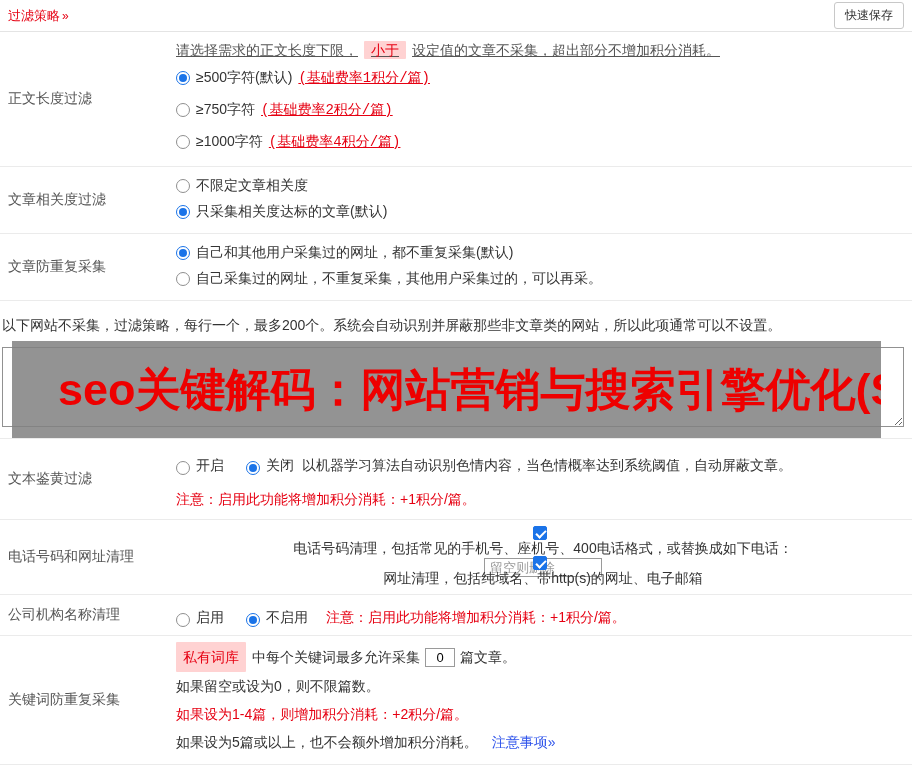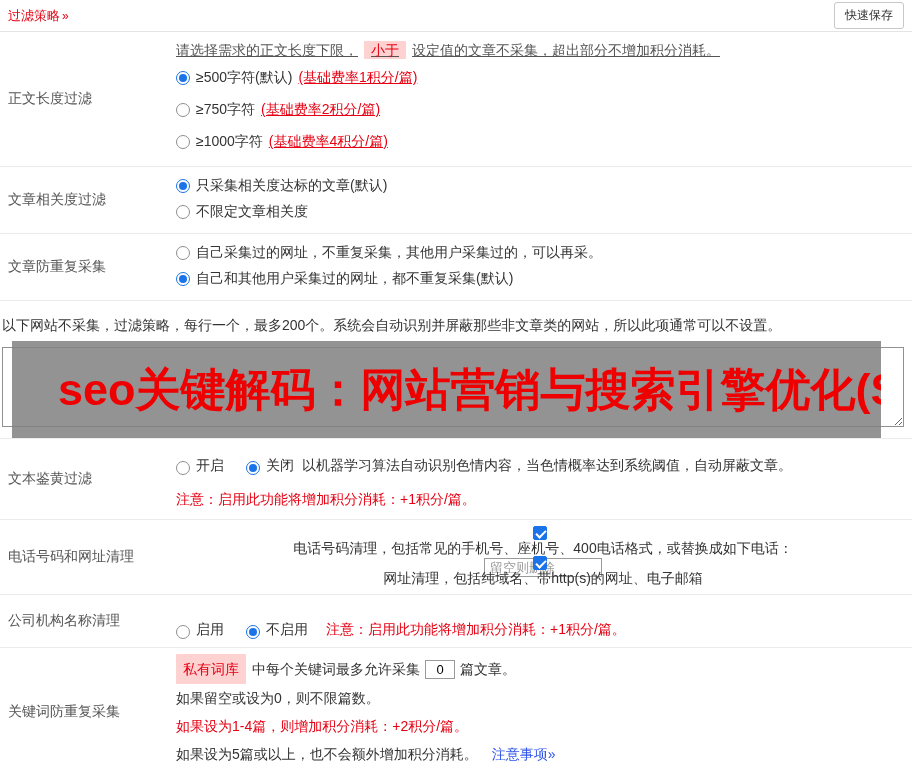--- a/index.html
+++ b/index.html
@@ -20,21 +20,21 @@
   .row { display:flex; border-bottom:1px solid #ebebeb; }
   .row-label { width:174px; flex:none; padding:0 4px 0 8px; display:flex; align-items:center;
                color:#555; }
   .row-content { flex:1; padding:6px 8px 8px 2px; }
   .r1 .row-content { padding-top:6px; }
   .intro { line-height:24px; color:#555;text-decoration:underline; }
   .chip { background:#ffd2d2; color:#e60012; padding:1px 7px; margin:0 6px; border-radius:1px; }
   .opt-line { display:flex; align-items:center; height:32px; cursor:pointer; }
   .opt-line.h26 { height:26px; }
   .opt-text { margin-left:6px; }
-  .opt-note { color:#e60012; text-decoration:underline; margin-left:6px; }
+  .opt-note { color:#e60012; text-decoration:underline; margin-left:6px;font-family:Liberation Mono, monospace; }
   .red-note { color:#e60012; }
   
   .radio { width:14px; height:14px; border-radius:50%; border:1px solid #8f8f8f;
            background:#fff; display:inline-block; position:relative; flex:none; }
   .radio.checked { border-color:#1a73e8; }
   .radio.checked::after { content:""; position:absolute; left:2px; top:2px;
            width:8px; height:8px; border-radius:50%; background:#1a73e8; }
   
   .checkbox { width:14px; height:14px; border:1px solid #8f8f8f; border-radius:2px;
            background:#fff; display:inline-block; position:relative; flex:none; }
@@ -51,21 +51,21 @@
   .inline-line { display:flex; align-items:flex-end; height:24px; margin-top:6px; }
   .gap-l { margin-left:22px; }
   .after-text { margin-left:8px; }
   .note-line { margin-top:12px; line-height:24px; }
   
   .cb-line { display:flex; align-items:center; height:30px; cursor:pointer;flex-direction:column; }
   .phone-input { width:118px; height:22px; border:1px solid #9a9a9a; font-size:13px;
            padding:1px 5px; margin-left:6px; font-family:inherit; }
   .phone-input::placeholder { color:#9a9a9a; }
   
-  .r7 .inline-line { margin-top:14px; }
+  .r7 .inline-line { margin-top:2px; }
   .note-inline { margin-left:18px; }
   
   .kw-line { line-height:28px; display:flex; align-items:center; flex-wrap:wrap; }
   .num-input { width:30px; height:19px; border:1px solid #9a9a9a; text-align:center;
            font-size:13px; margin:0 5px; font-family:inherit; padding:0; }
   .blue-link { color:#2f54eb; margin-left:14px; text-decoration:none; cursor:pointer; }
   
   .watermark { position:absolute; left:12px; top:341px; width:869px; height:97px;
            background:rgba(128,128,128,0.85); z-index:50; display:flex; align-items:center;
            overflow:hidden; }
@@ -103,40 +103,40 @@
       <span class="opt-text">≥1000字符</span>
       <span class="opt-note">(基础费率4积分/篇)</span>
     </div>
   </div>
 </div>
 
 <div class="row">
   <div class="row-label">文章相关度过滤</div>
   <div class="row-content">
     <div class="opt-line h26">
+      <span class="radio"></span>
+      <span class="opt-text">不限定文章相关度</span>
+    </div>
+    <div class="opt-line h26">
       <span class="radio checked"></span>
       <span class="opt-text">只采集相关度达标的文章(默认)</span>
     </div>
-    <div class="opt-line h26">
-      <span class="radio"></span>
-      <span class="opt-text">不限定文章相关度</span>
-    </div>
   </div>
 </div>
 
 <div class="row">
   <div class="row-label">文章防重复采集</div>
   <div class="row-content">
-    <div class="opt-line h26">
-      <span class="radio"></span>
-      <span class="opt-text">自己采集过的网址，不重复采集，其他用户采集过的，可以再采。</span>
-    </div>
     <div class="opt-line h26">
       <span class="radio checked"></span>
       <span class="opt-text">自己和其他用户采集过的网址，都不重复采集(默认)</span>
+    </div>
+    <div class="opt-line h26">
+      <span class="radio"></span>
+      <span class="opt-text">自己采集过的网址，不重复采集，其他用户采集过的，可以再采。</span>
     </div>
   </div>
 </div>
 
 <div class="row r4">
   <div class="row-content">
     <div class="desc">以下网站不采集，过滤策略，每行一个，最多200个。系统会自动识别并屏蔽那些非文章类的网站，所以此项通常可以不设置。</div>
     <textarea class="sites-textarea" value="" style=""></textarea>
   </div>
 </div>

